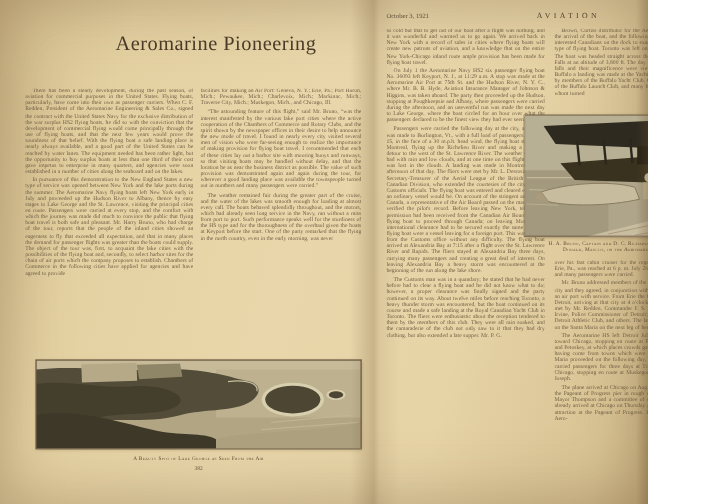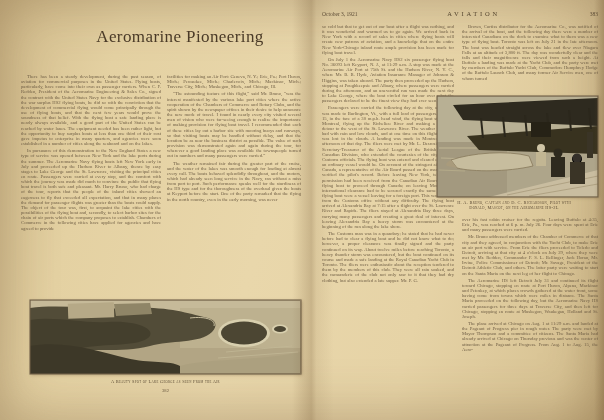--- a/index.html
+++ b/index.html
@@ -1,17 +1,17 @@
 <!DOCTYPE html>
 <html><head>
 <meta charset="utf-8">
 <style>
   html,body{margin:0;padding:0;}
   .spread{
-    position:relative;width:604px;height:420px;overflow:hidden;
+    position:relative;width:540px;height:420px;overflow:hidden;
     background:linear-gradient(105deg,#d3bd8d 0%,#e4d1a2 18%,#e9d7ab 45%,#e6d3a6 70%,#d8c394 92%,#c8b181 100%);
     box-shadow:inset 0 0 55px rgba(99,72,40,.38);
     font-family:"Liberation Serif","DejaVu Serif",serif;color:#6a5941;
   }
   .gutter{position:absolute;top:0;left:292px;width:42px;height:420px;pointer-events:none;
     background:linear-gradient(to right,rgba(110,82,46,0) 0%,rgba(110,82,46,.26) 46%,rgba(110,82,46,.10) 58%,rgba(110,82,46,0) 100%);}
   .edge-right{position:absolute;top:0;right:0;width:10px;height:420px;pointer-events:none;
     background:linear-gradient(to right,rgba(104,76,40,0),rgba(104,76,40,.30));}
   .article-title{position:absolute;left:55px;top:27px;width:250px;text-align:center;
     font-size:17px;letter-spacing:.4px;color:#4a3a27;font-weight:500;}

